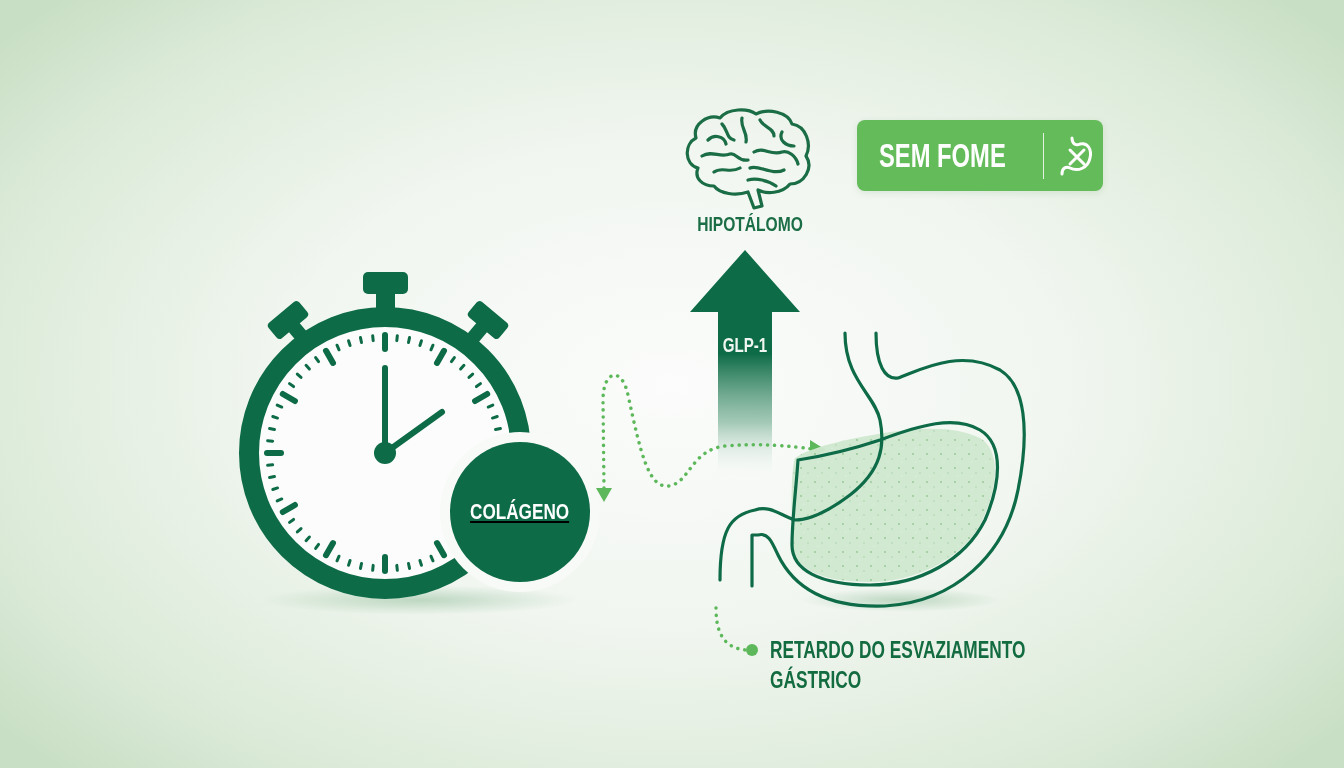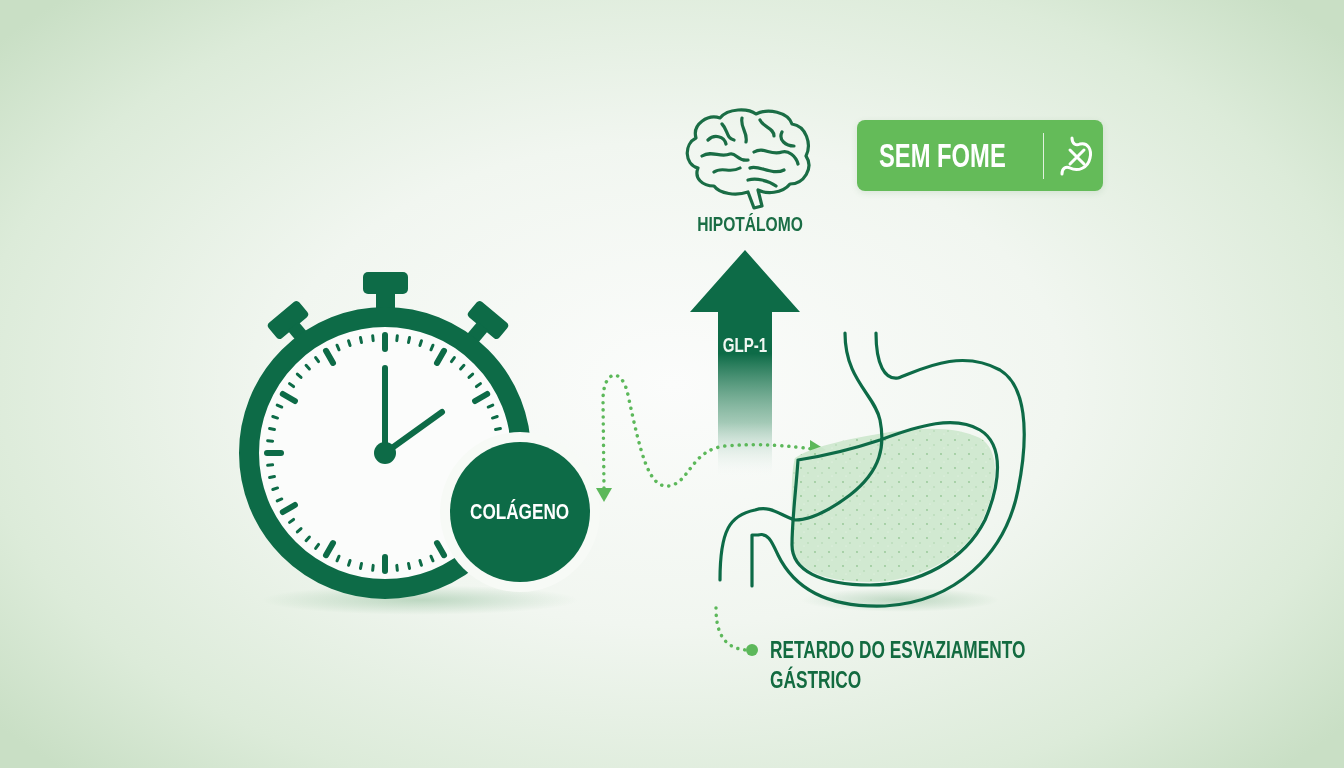--- a/index.html
+++ b/index.html
@@ -9,21 +9,21 @@
     font-family: "Liberation Sans", sans-serif;
   }
   .abs { position: absolute; }
   #stopwatch { left: 230px; top: 260px; width: 330px; height: 360px; }
   #collagen-badge {
     left: 440px; top: 432px; width: 160px; height: 160px; border-radius: 50%;
     background: #f7faf6; display: flex; align-items: center; justify-content: center;
   }
   #collagen-inner {
     width: 140px; height: 140px; border-radius: 50%; background: #0d6b47;
-    display: flex; align-items: center; justify-content: center;
+    display: flex; align-items: center; justify-content: center; text-decoration: underline;
   }
   #collagen-label {
     color: #ffffff; font-size: 22px; font-weight: bold; transform: scaleX(0.78);
     white-space: nowrap;
   }
   #brain { left: 678px; top: 106px; width: 140px; height: 108px; }
   #hypo-label {
     left: 650px; top: 213px; width: 200px; text-align: center;
     color: #1a6d45; font-size: 20px; font-weight: bold;
     transform: scaleX(0.78); transform-origin: center;

